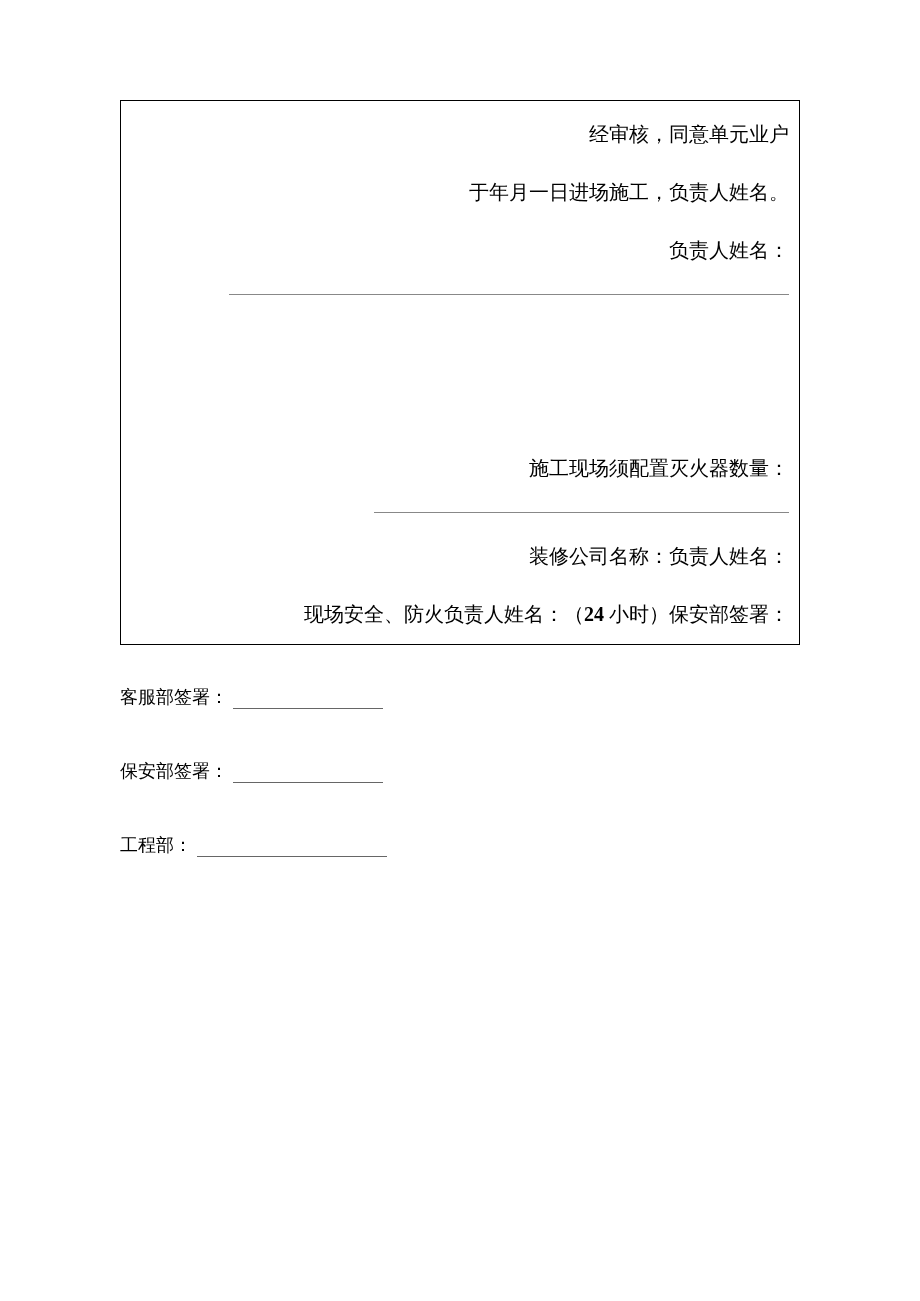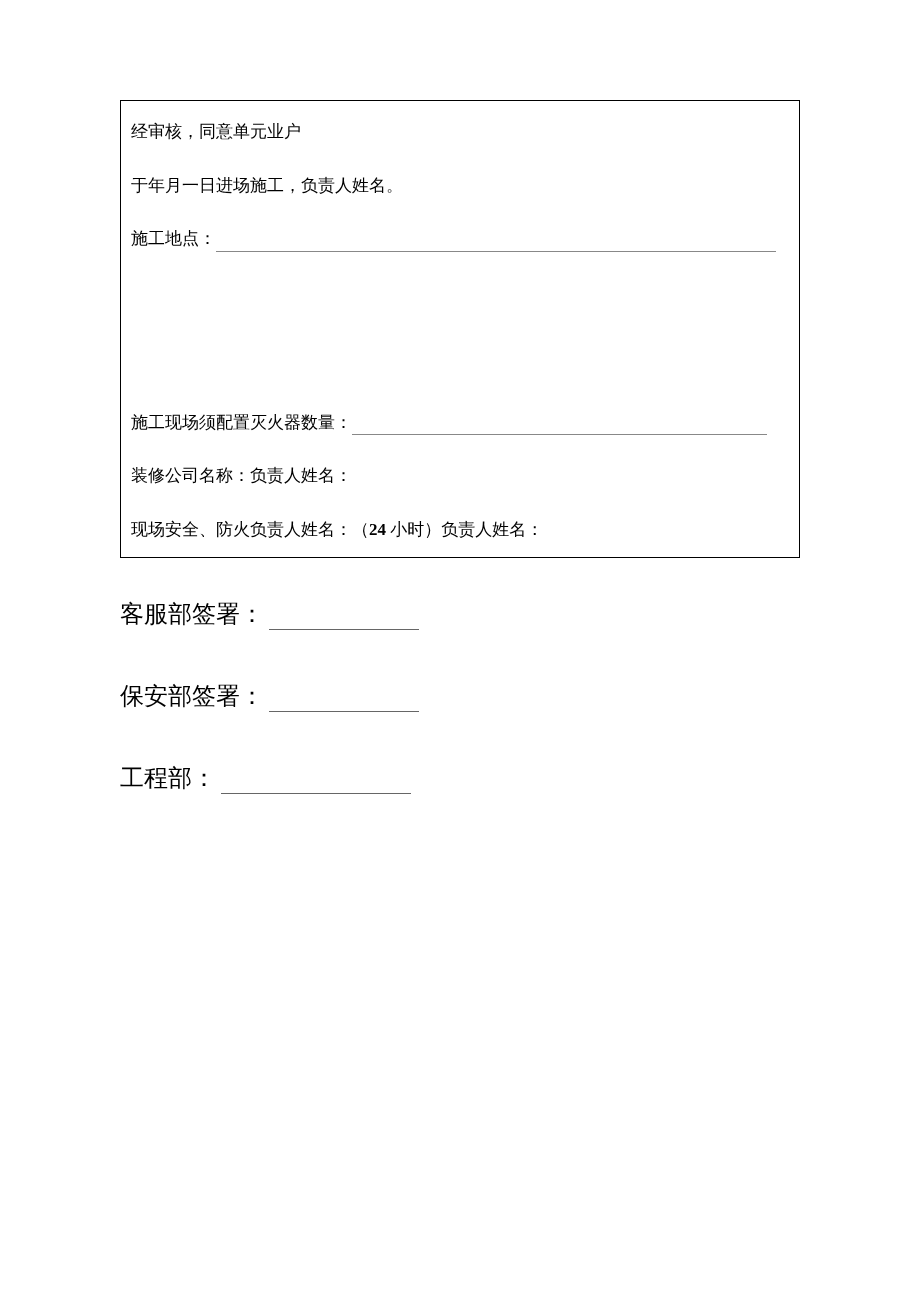--- a/index.html
+++ b/index.html
@@ -60,38 +60,39 @@
       height: 18px;
       vertical-align: bottom;
       margin-left: 5px;
     }
     .box {
       border: 1px solid #000;
       padding: 18px 10px 10px 10px;
       margin-bottom: 40px;
     }
     .box-line {
-      font-size: 17px;
+      font-size: 20px;
       margin-bottom: 28px;
       line-height: 1.5;
+      text-align: right;
     }
     .box-line:last-child {
       margin-bottom: 5px;
     }
     .underline-fill {
       display: inline-block;
       border-bottom: 1px solid #888;
       height: 18px;
       vertical-align: bottom;
     }
     .gap-large {
       height: 130px;
     }
     .sig-line {
-      font-size: 24px;
+      font-size: 18px;
       margin-bottom: 50px;
       margin-top: 16px;
     }
     .bold-num {
       font-weight: bold;
       font-family: Liberation Serif, serif;
     }
     .note-gap {
       height: 60px;
     }
@@ -99,29 +100,29 @@
 </head>
 <body>
 
 <div class="page">
 
 
   <div class="box">
     <div class="box-line">经审核，同意单元业户</div>
     <div class="box-line">于年月一日进场施工，负责人姓名。</div>
     <div class="box-line">
-      <span>施工地点：</span><span class="underline-fill" style="width:560px;"></span>
+      <span>负责人姓名：</span><span class="underline-fill" style="width:560px;"></span>
     </div>
     <div class="gap-large"></div>
     <div class="box-line">
       <span>施工现场须配置灭火器数量：</span><span class="underline-fill" style="width:415px;"></span>
     </div>
     <div class="box-line">装修公司名称：负责人姓名：</div>
     <div class="box-line">
-      <span>现场安全、防火负责人姓名：（</span><span class="bold-num">24</span><span> 小时）负责人姓名：</span>
+      <span>现场安全、防火负责人姓名：（</span><span class="bold-num">24</span><span> 小时）保安部签署：</span>
     </div>
   </div>
 
   <div class="sig-line">
     <span>客服部签署：</span><span class="underline-medium"></span>
   </div>
 
   <div class="sig-line">
     <span>保安部签署：</span><span class="underline-medium"></span>
   </div>

